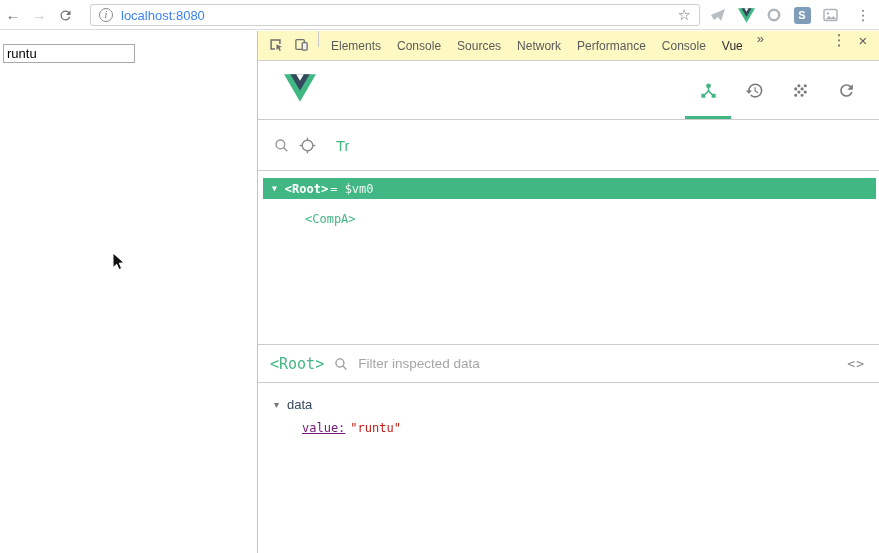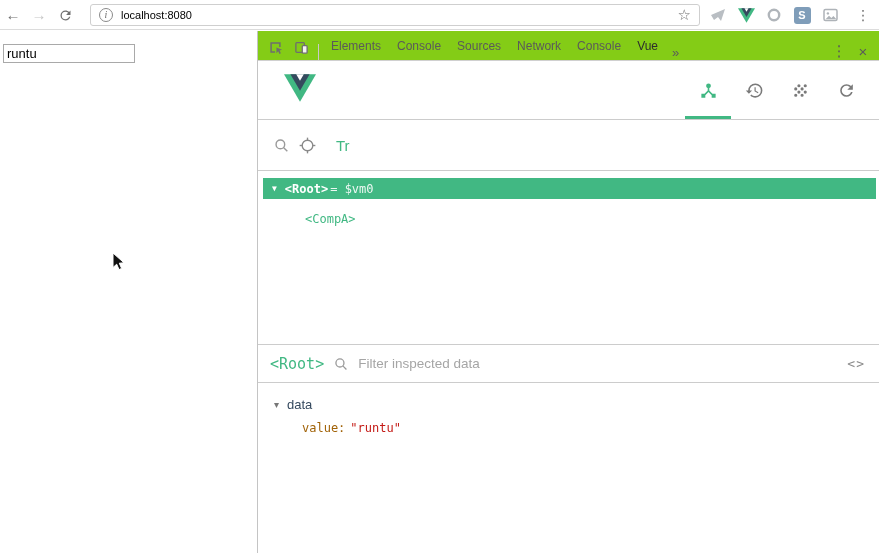--- a/index.html
+++ b/index.html
@@ -12,42 +12,42 @@
             border-bottom:1px solid #dcdcdc; display:flex; align-items:center; }
   .navbtn { width:26px; text-align:center; font-size:15px; color:#6f6f6f; flex:0 0 auto; }
   .navbtn.disabled { color:#c6c6c6; }
   .navbtn svg { vertical-align:middle; }
   .addressbar { position:absolute; left:90px; top:4px; width:610px; height:22px;
                 border:1px solid #cfcfcf; border-radius:3px; background:#fff;
                 display:flex; align-items:center; padding:0 8px; gap:8px; }
   .info-badge { width:14px; height:14px; border:1px solid #8a8a8a; border-radius:50%;
                 color:#6f6f6f; font-size:10px; line-height:12px; text-align:center; flex:0 0 auto;
                 font-family:"Liberation Serif", serif; font-style:italic; }
-  .url { flex:1; font-size:11px; color:#000000; white-space:nowrap; overflow:hidden; }
+  .url { flex:1; font-size:13px; color:#3b82f6; white-space:nowrap; overflow:hidden; }
   .star { font-size:15px; color:#6f6f6f; flex:0 0 auto; }
   .ext-row { position:absolute; left:708px; top:0; height:30px; display:flex; align-items:center; gap:8px; }
   .ext { width:20px; height:20px; display:flex; align-items:center; justify-content:center; }
   .ext-s { width:17px; height:17px; border-radius:3px; background:#7f9db9; color:#fff;
            font-size:11px; font-weight:bold; display:flex; align-items:center; justify-content:center; }
   .browser-menu { position:absolute; right:6px; top:0; height:30px; width:20px; display:flex;
                   align-items:center; justify-content:center; font-size:14px; color:#6f6f6f; }
 
   
   .content { position:absolute; top:31px; left:0; right:0; bottom:0; display:flex; }
   .page { width:258px; border-right:1px solid #c4c4c4; position:relative; background:#fff; }
   .page-input { position:absolute; left:3px; top:13px; width:132px; height:19px;
                 border:1px solid #a9a9a9; font-size:13px; padding:0 3px; color:#000;
                 font-family:"Liberation Sans", sans-serif; background:#fff; }
   .cursor { position:absolute; left:112px; top:221px; }
 
   
   .devtools { flex:1; background:#fff; display:flex; flex-direction:column; min-width:0; }
 
-  .dt-tabbar { height:30px; background:#84cc16; border-bottom:1px solid #d0d0d0;
-               display:flex; align-items:flex-end; padding:0 4px; flex:0 0 auto; }
+  .dt-tabbar { height:30px; background:#fef9c3; border-bottom:1px solid #d0d0d0;
+               display:flex; align-items:flex-start; padding:0 4px; flex:0 0 auto; }
   .dt-iconbtn { width:26px; height:26px; display:flex; align-items:center; justify-content:center; flex:0 0 auto; }
   .dt-sep { width:1px; height:16px; background:#c9c9c9; margin:0 4px; flex:0 0 auto; }
   .dt-tab { padding:0 8px; font-size:12px; color:#5a5a5a; height:100%; display:flex; align-items:center; white-space:nowrap; }
   .dt-tab.active { color:#2d2d2d; }
   .dt-more { padding:0 6px; font-size:13px; color:#5a5a5a; }
   .dt-right { margin-left:auto; display:flex; align-items:center; }
   .dt-menu, .dt-close { width:24px; text-align:center; font-size:15px; color:#5a5a5a; }
 
   .vue-toolbar { height:59px; border-bottom:1px solid #ccc; display:flex; align-items:center; position:relative; flex:0 0 auto; }
   .vue-logo { margin-left:26px; }
@@ -78,21 +78,21 @@
   .inspector-tag { font-family:"DejaVu Sans Mono", monospace; font-size:15px; color:#41b883; white-space:nowrap; }
   .inspector-filter { flex:1; border:none; outline:none; font-size:13.5px; color:#444;
                       font-family:"Liberation Sans", sans-serif; background:transparent; }
   .inspector-filter::placeholder { color:#a5a5a5; }
   .code-icon { font-family:"DejaVu Sans Mono", monospace; font-size:13px; color:#8a8a8a; letter-spacing:1px; }
 
   .data-pane { flex:1; padding:14px 16px; }
   .data-section { display:flex; align-items:center; gap:8px; font-size:13px; color:#35495e; }
   .data-caret { font-size:10px; color:#777; }
   .data-line { margin-top:9px; padding-left:28px; font-family:"DejaVu Sans Mono", monospace; font-size:12px; }
-  .data-key { color:#a16207; }
+  .data-key { color:#701a75;text-decoration:underline; }
   .data-val { color:#c41a16; margin-left:5px; }
 </style>
 </head>
 <body>
 
 <div class="stage">
 
   <div class="topbar">
     <span class="navbtn">←</span>
     <span class="navbtn disabled">→</span>
@@ -162,20 +162,21 @@
           <svg width="15" height="15" viewBox="0 0 16 16">
               <rect x="2" y="2.8" width="9" height="10.4" rx="1" fill="none" stroke="#6e6e6e" stroke-width="1.4"></rect>
               <rect x="8.8" y="6" width="5.2" height="8" rx="1" fill="#f3f3f3" stroke="#6e6e6e" stroke-width="1.4"></rect>
             </svg>
         </span>
         <span class="dt-sep"></span>
         <span class="dt-tab">Elements</span>
         <span class="dt-tab">Console</span>
         <span class="dt-tab">Sources</span>
         <span class="dt-tab">Network</span>
+        <span class="dt-tab">Performance</span>
         <span class="dt-tab">Console</span>
         <span class="dt-tab active">Vue</span>
         <span class="dt-more">»</span>
         <span class="dt-right">
           <span class="dt-menu">⋮</span>
           <span class="dt-close">×</span>
         </span>
       </div>
 
       <div class="vue-toolbar">

